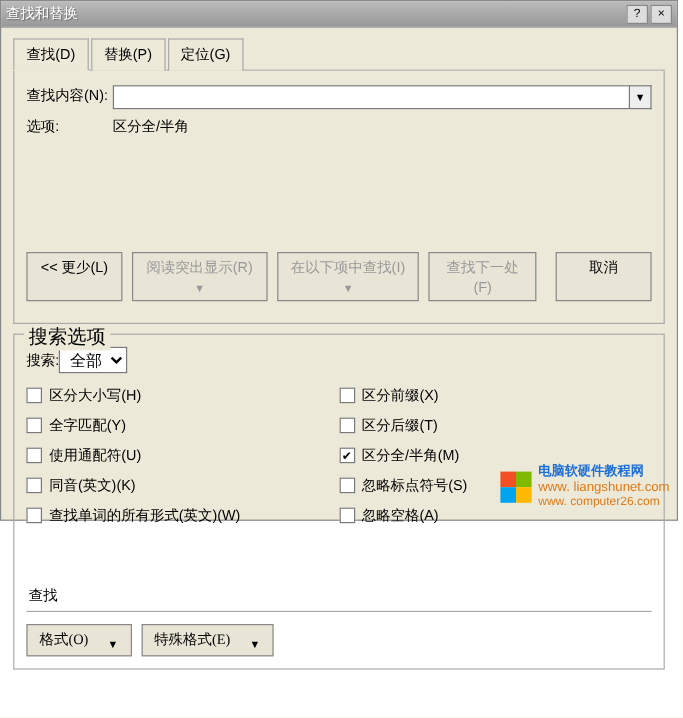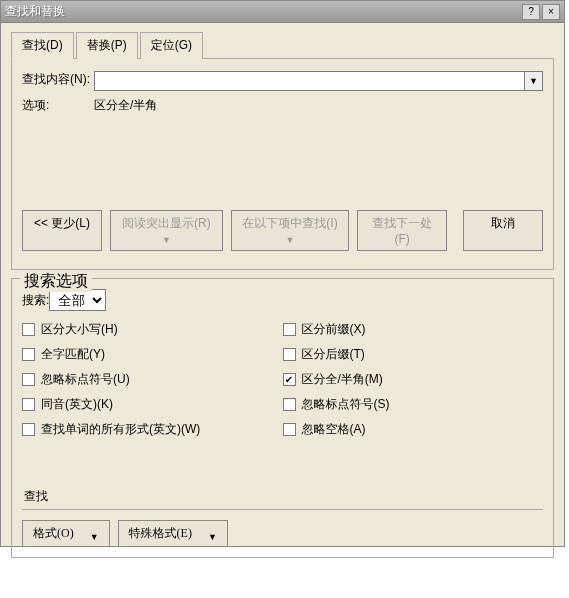--- a/index.html
+++ b/index.html
@@ -1,17 +1,17 @@
 <!DOCTYPE html>
 <html><head>
   <meta charset="utf-8">
   <style>
     * { box-sizing: border-box; margin: 0; padding: 0; }
     body { font-family: "Microsoft YaHei", SimSun, Arial, sans-serif; font-size: 12px; background: #fff; width: 569px; height: 598px; position: relative; }
-    .dialog { width: 565px; height: 547px; border: 1px solid #888; background: #ece9d8; position: relative; }
+    .dialog { width: 565px; height: 434px; border: 1px solid #888; background: #ece9d8; position: relative; }
     .titlebar { height: 22px; background: linear-gradient(#bbb, #999); display: flex; align-items: center; padding: 0 4px; border-bottom: 1px solid #888; }
     .titlebar-text { color: #fff; font-size: 12px; flex: 1; text-shadow: 1px 1px 1px #666; }
     .titlebar-btn { width: 18px; height: 16px; background: #ddd; border: 1px solid #888; margin-left: 2px; font-size: 10px; display: flex; align-items: center; justify-content: center; cursor: pointer; }
     .content { padding: 8px 10px; }
     .tabs { display: flex; border-bottom: 1px solid #aaa; }
     .tab { padding: 4px 10px; border: 1px solid #aaa; border-bottom: none; background: #ece9d8; margin-right: 2px; cursor: pointer; position: relative; top: 1px; }
     .tab.active { background: #ece9d8; border-bottom: 1px solid #ece9d8; }
     .tab-body { border: 1px solid #aaa; border-top: none; padding: 12px 10px; background: #ece9d8; }
     .row { display: flex; margin-bottom: 6px; }
     .label { width: 72px; }
@@ -106,21 +106,21 @@
           <label class="chk">
               <span class="chk-box"></span>
               <span>区分大小写(H)</span>
             </label>
           <label class="chk">
               <span class="chk-box"></span>
               <span>全字匹配(Y)</span>
             </label>
           <label class="chk">
               <span class="chk-box"></span>
-              <span>忽略标点符号(U)</span>
+              <span>使用通配符(U)</span>
             </label>
           <label class="chk">
               <span class="chk-box"></span>
               <span>同音(英文)(K)</span>
             </label>
           <label class="chk">
               <span class="chk-box"></span>
               <span>查找单词的所有形式(英文)(W)</span>
             </label>
         </div>
@@ -157,13 +157,26 @@
             </div>
           <div class="btn-dd">
               <span>特殊格式(E)</span>
               <span class="dd-arrow">▼</span>
             </div>
         </div>
       </div>
     </div>
   </div>
 
+  <div class="watermark">
+    <div class="wm-logo">
+        <div></div>
+        <div></div>
+        <div></div>
+        <div></div>
+      </div>
+    <div class="wm-text">
+      <span class="l1">电脑软硬件教程网</span>
+      <span class="l2">www. liangshunet.com</span>
+      <span class="l3">www. computer26.com</span>
+    </div>
+  </div>
 </div>
 
 </body></html>

